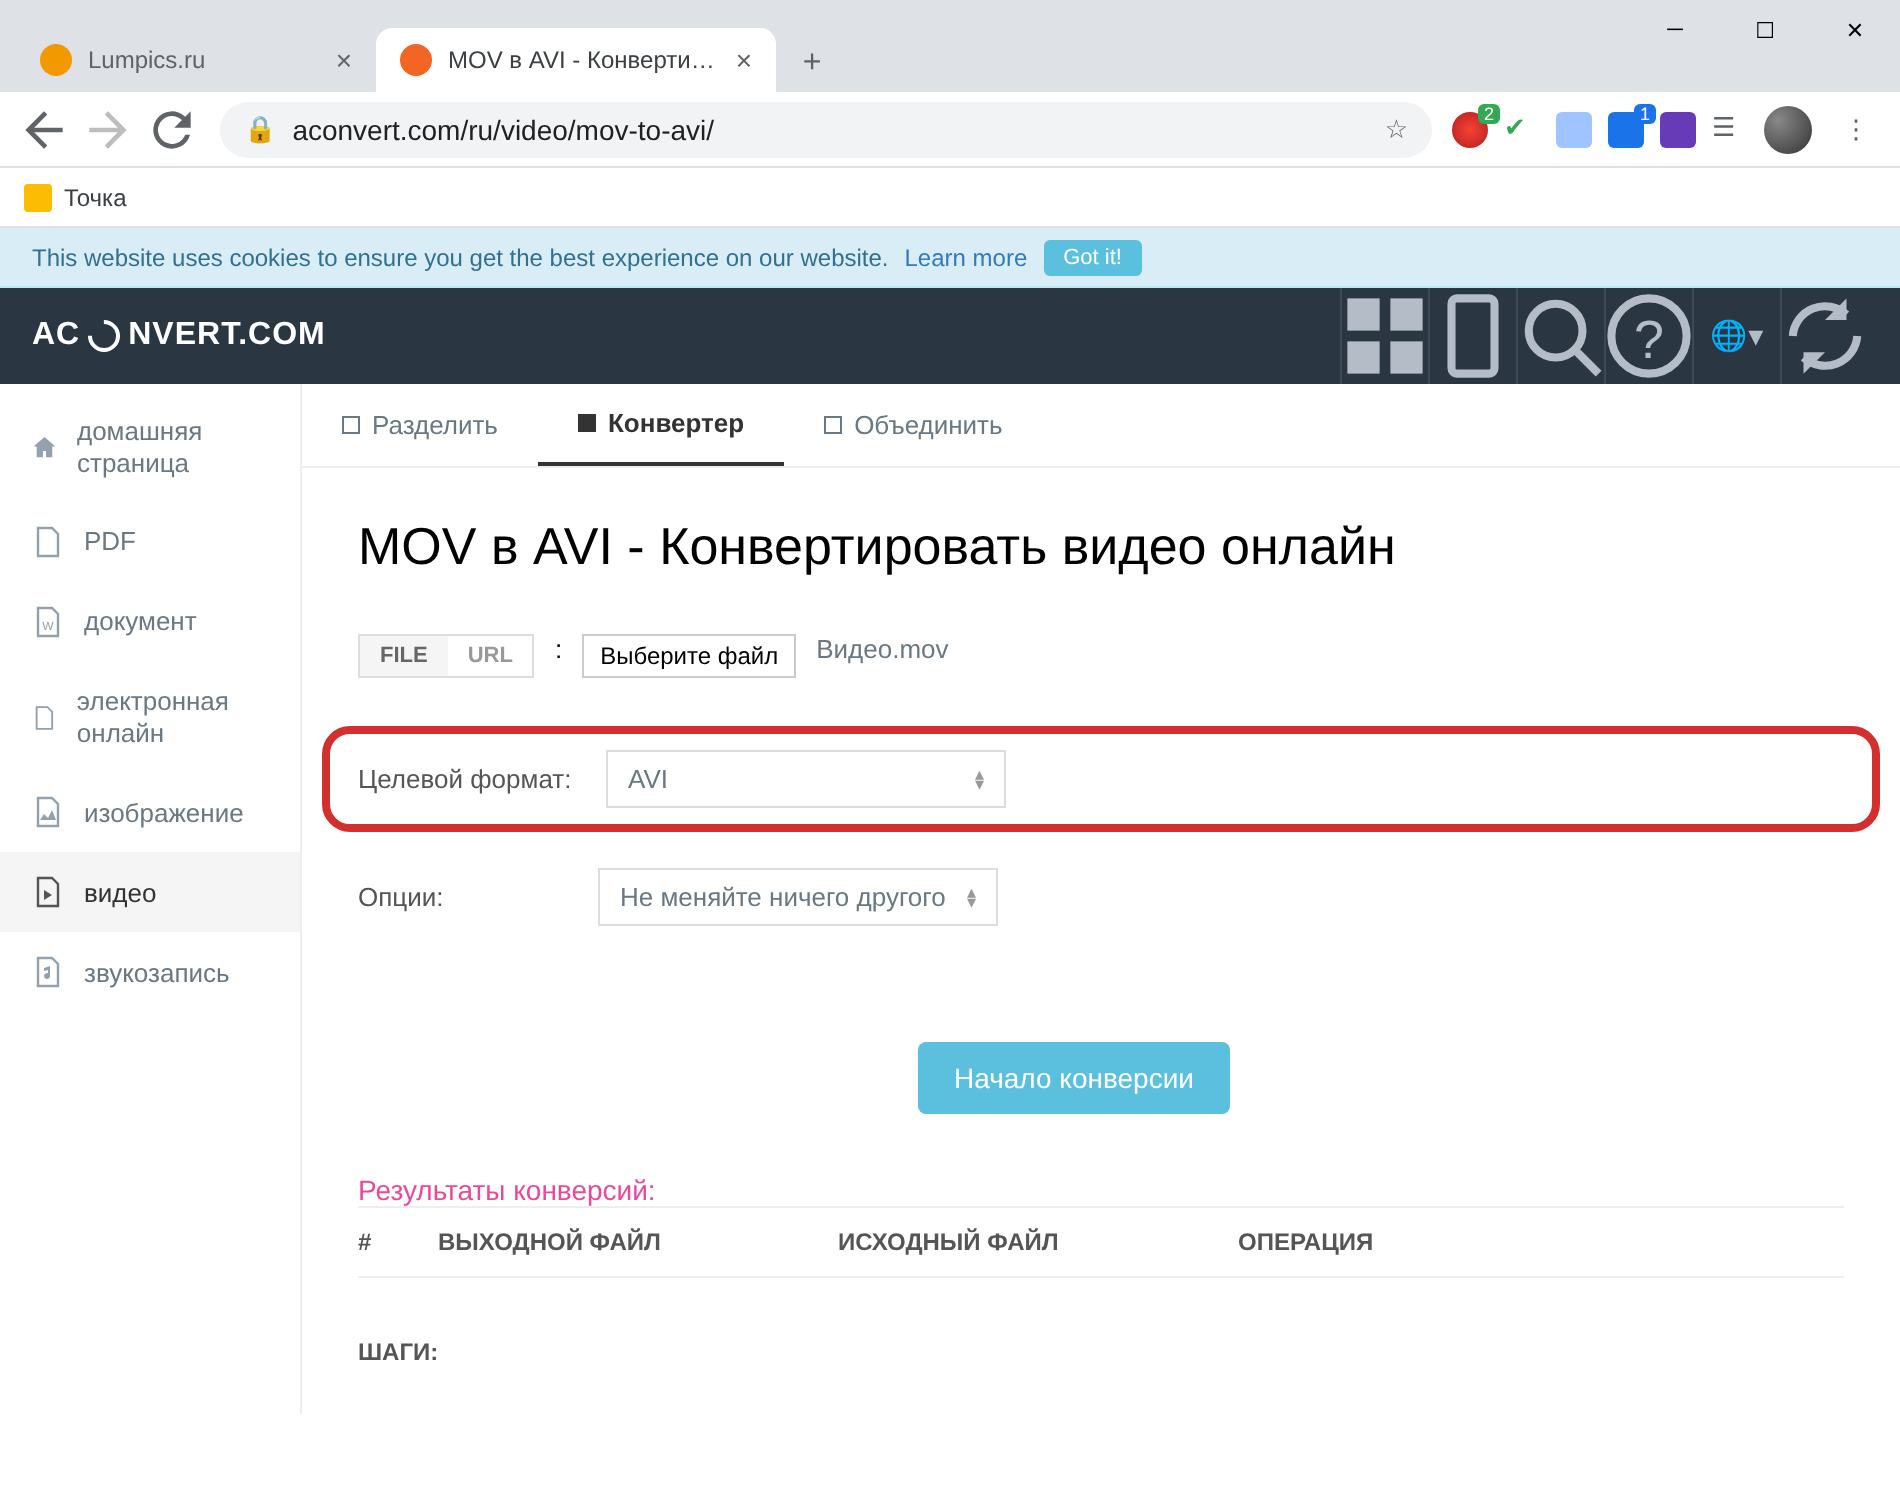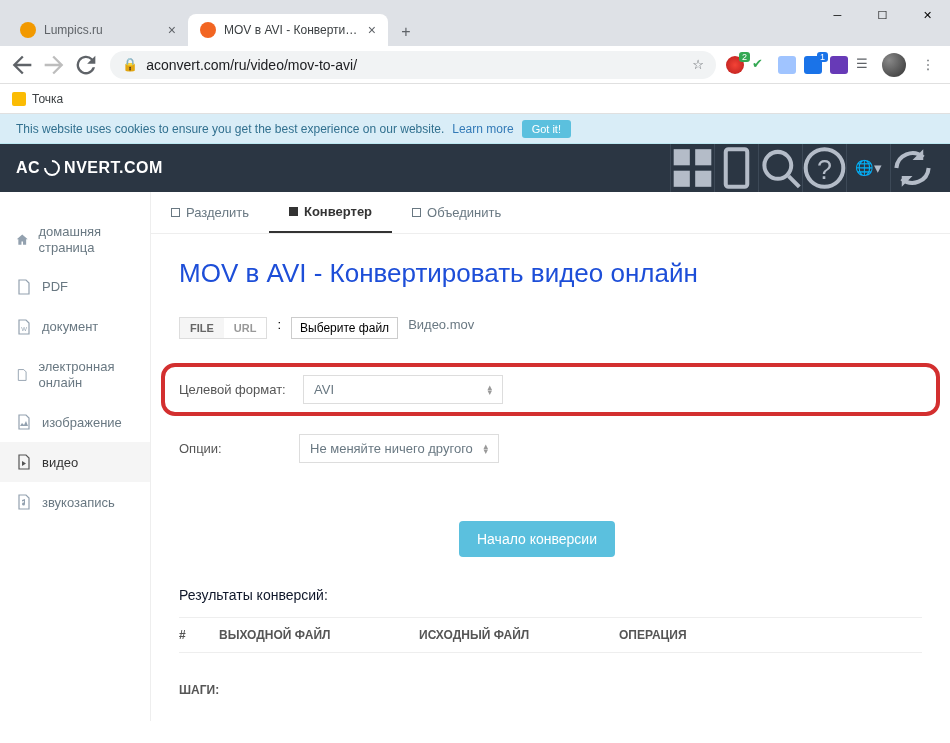--- a/index.html
+++ b/index.html
@@ -38,56 +38,56 @@
 .cookie-link { color: #337ab7; }
 .got-it { background: #5bc0de; color: #fff; padding: 3px 10px; border-radius: 3px; font-size: 11px; }
 
 .site-header { background: #2b3643; height: 48px; display: flex; align-items: center; justify-content: space-between; padding: 0 16px; }
 .site-logo { color: #fff; font-size: 16px; font-weight: bold; letter-spacing: 0.5px; display: flex; align-items: center; gap: 2px; }
 .logo-icon { display: inline-block; width: 16px; height: 16px; border: 2px solid #fff; border-radius: 50%; border-left-color: transparent; transform: rotate(45deg); margin: 0 2px; }
 .header-tools { display: flex; }
 .header-tool { width: 44px; height: 48px; display: flex; align-items: center; justify-content: center; color: #b4bcc8; border-left: 1px solid #3d4957; font-size: 15px; }
 
 .page-body { display: flex; background: #fff; }
-.sidebar { width: 150px; padding: 20px 0; background: #fff; }
+.sidebar { width: 150px; padding: 4px 0; background: #fff; }
 .side-item { padding: 12px 16px; display: flex; align-items: center; gap: 10px; color: #697882; font-size: 13px; position: relative; }
 .side-item.active { background: #f5f5f5; }
 .side-item.active::after { content: ""; position: absolute; right: -8px; top: 50%; transform: translateY(-50%); border: 8px solid transparent; border-left-color: #f5f5f5; }
 .side-icon { width: 16px; height: 16px; color: #93a1af; display: flex; align-items: center; justify-content: center; }
 .side-label { line-height: 1.2; }
 
 .main { flex: 1; background: #fff; border-left: 1px solid #eee; }
 .main-tabs { display: flex; border-bottom: 1px solid #eee; }
 .main-tab { padding: 12px 20px; font-size: 13px; color: #697882; display: flex; align-items: center; gap: 6px; }
 .main-tab.active { border-bottom: 2px solid #333; color: #333; font-weight: bold; }
 .tab-sq { width: 9px; height: 9px; border: 1.5px solid currentColor; }
 .tab-sq.filled { background: #333; border-color: #333; }
 
 .content { padding: 24px 28px; }
-h1 { font-size: 26px; font-weight: 400; color: #1d4ed8; margin-bottom: 28px; }
+h1 { font-size: 26px; font-weight: 400; color: #000000; margin-bottom: 28px; }
 
 .form-area { }
 .file-row { display: flex; gap: 10px; margin-bottom: 24px; }
 .src-tabs { display: flex; border: 1px solid #ddd; }
 .src-tab { padding: 4px 10px; font-size: 11px; font-weight: bold; color: #999; background: #fff; }
 .src-tab.active { background: #f5f5f5; color: #666; }
 .choose-file { border: 1px solid #ccc; padding: 3px 8px; font-size: 12px; background: #fff; }
 .file-name { font-size: 13px; color: #697882; }
 
 .field-row { display: flex; align-items: center; margin-bottom: 18px; }
 .field-label { width: 120px; font-size: 13px; font-weight: normal; color: #555; }
 .select-box { width: 200px; border: 1px solid #ddd; padding: 6px 10px; font-size: 13px; color: #697882; display: flex; justify-content: space-between; align-items: center; background: #fff; }
 .select-caret { font-size: 9px; color: #999; line-height: 0.5; }
 
 .highlight { border: 4px solid #d32f2f; border-radius: 14px; padding: 8px 14px; margin: 0 -18px 18px -18px; display: flex; align-items: center; }
 .highlight .field-label { width: 124px; }
 
 .convert-btn { background: #5bc0de; color: #fff; padding: 10px 18px; border-radius: 4px; font-size: 14px; display: inline-block; margin-left: 280px; margin-top: 40px; margin-bottom: 30px; }
 
-.results-title { font-size: 14px; color: #0f172a; margin-bottom: 14px; }
+.results-title { font-size: 14px; color: #ec4899; margin-bottom: 0; }
 .results-head { display: flex; font-size: 12px; font-weight: bold; color: #555; padding: 10px 0; border-top: 1px solid #eee; border-bottom: 1px solid #eee; }
 .col-n { width: 40px; }
 .col-out { width: 200px; }
 .col-src { width: 200px; }
 .col-op { width: 120px; }
 
 .steps-label { font-size: 12px; font-weight: bold; color: #555; margin-top: 30px; }
 
 svg { width: 100%; height: 100%; }
 </style>

